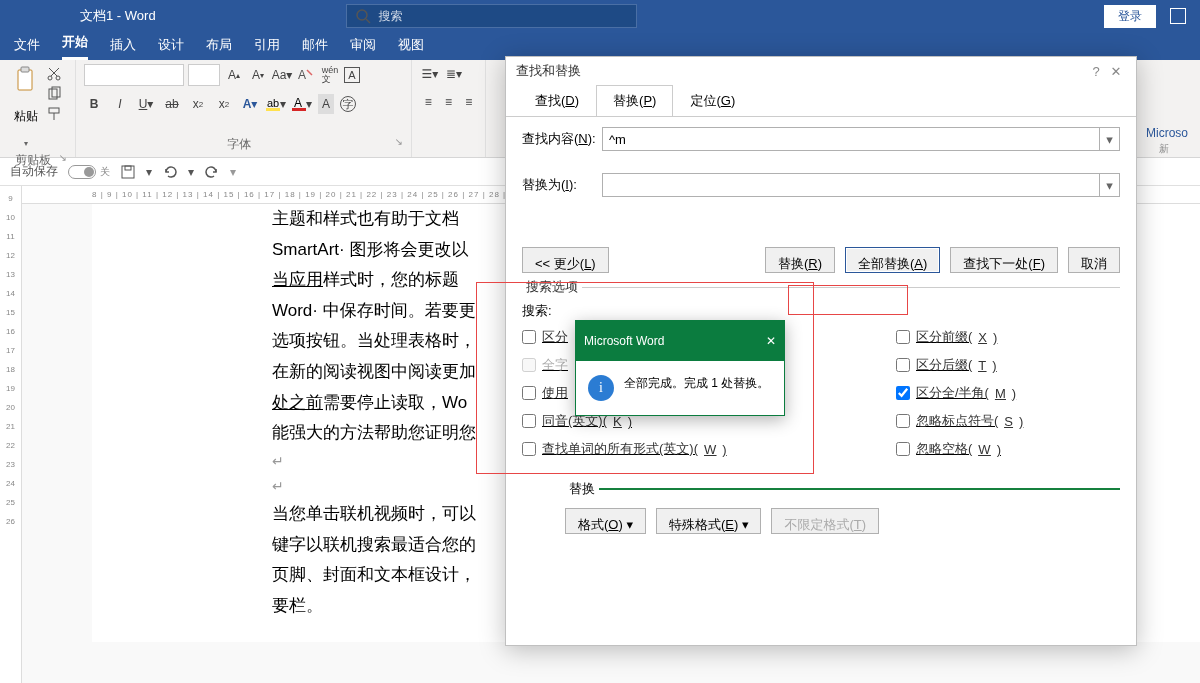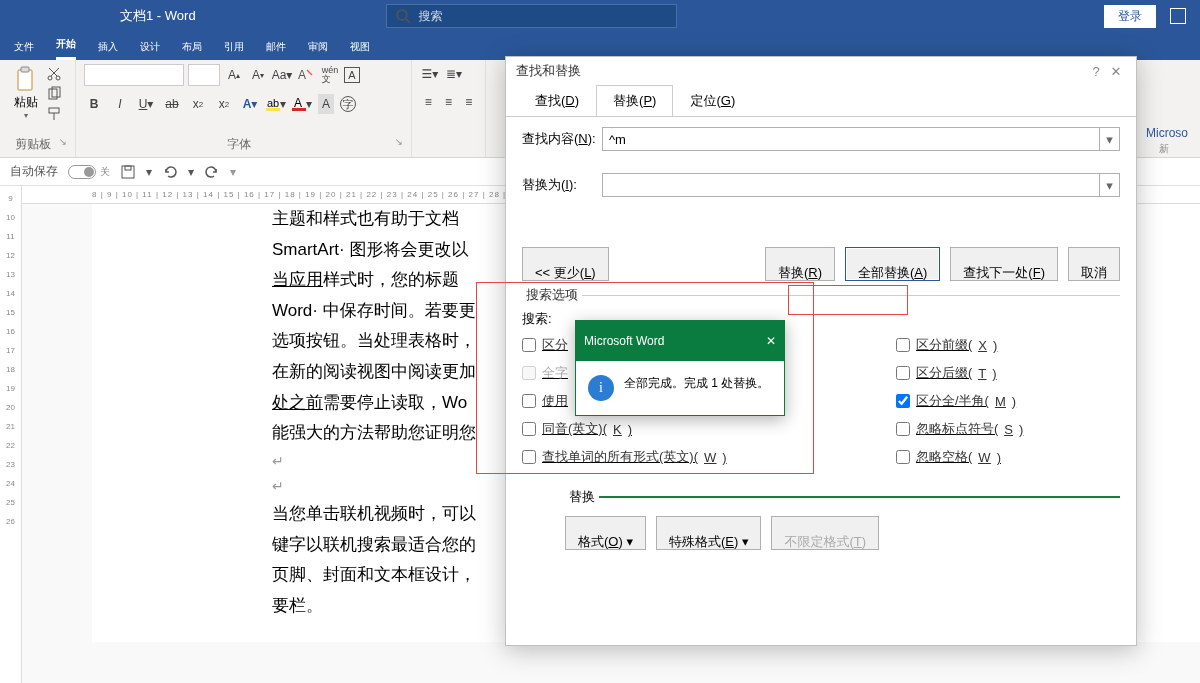--- a/index.html
+++ b/index.html
@@ -1,36 +1,36 @@
 <!DOCTYPE html>
 <html><head>
 <meta charset="utf-8">
 <style>
 * { margin: 0; padding: 0; box-sizing: border-box; font-family: "Microsoft YaHei", "Segoe UI", sans-serif; }
 body { background: #fff; width: 1200px; height: 683px; overflow: hidden; position: relative; font-size: 12px; }
 
 
 .titlebar { height: 32px; background: #2b579a; display: flex; align-items: center; color: #fff; }
-.titlebar .doc-title { margin-left: 120px; font-size: 13px; }
+.titlebar .doc-title { margin-left: 80px; font-size: 13px; }
 .searchbox { margin-left: 190px; width: 291px; height: 24px; background: #1e4a85; border: 1px solid #4a6fa5; display: flex; align-items: center; color: #cfd8e6; padding: 0 8px; gap: 8px; }
 .titlebar .right { margin-left: auto; display: flex; align-items: center; gap: 14px; padding-right: 14px; }
 .login-btn { background: #fff; color: #2b579a; border: none; padding: 3px 14px; font-size: 12px; cursor: pointer; }
 .winicon { width: 16px; height: 16px; border: 1px solid #fff; display: inline-block; }
 
 
-.ribbon-tabs { height: 28px; background: #2b579a; display: flex; align-items: flex-end; padding-left: 14px; gap: 22px; color: #fff; font-size: 10px; }
+.ribbon-tabs { height: 28px; background: #2b579a; display: flex; align-items: flex-end; padding-left: 14px; gap: 22px; color: #fff; font-size: 13px; }
 .ribbon-tabs .tab { padding-bottom: 6px; cursor: pointer; }
 .ribbon-tabs .tab.active { font-weight: bold; border-bottom: 3px solid #fff; }
 
 
 .ribbon-body { height: 98px; background: #f3f2f1; border-bottom: 1px solid #d6d6d6; display: flex; position: relative; }
 .ribbon-group { border-right: 1px solid #e0e0e0; padding: 4px 8px 0 8px; display: flex; flex-direction: column; }
 .ribbon-group .label { text-align: center; font-size: 12px; color: #666; margin-top: auto; padding: 2px 0 4px; }
 .ribbon-group .label .launcher { float: right; font-size: 10px; color: #999; }
-.clipboard-big { display: flex; flex-direction: column; align-items: center; padding: 2px 6px; }
+.clipboard-big { display: flex; flex-direction: column; align-items: center; padding: 2px 6px; gap: 14px; }
 .clipboard-big svg { width: 24px; height: 28px; }
 .mini-col { display: flex; flex-direction: column; gap: 4px; padding: 2px; }
 .mini-icon { width: 16px; height: 16px; color: #555; }
 .font-row1 { display: flex; align-items: center; gap: 4px; }
 .font-row2 { display: flex; align-items: center; gap: 6px; margin-top: 8px; }
 .fontname { width: 100px; height: 22px; border: 1px solid #ccc; background: #fff; }
 .fontsize { width: 32px; height: 22px; border: 1px solid #ccc; background: #fff; }
 .fmt-btn { display: inline-flex; align-items: center; justify-content: center; width: 20px; height: 20px; color: #444; cursor: pointer; }
 .fmt-btn.blue { color: #2b579a; }
 .para-grid { display: flex; flex-direction: column; gap: 8px; }
@@ -60,21 +60,21 @@
 .dialog-title .x, .dialog-title .q { width: 20px; text-align: center; color: #888; cursor: pointer; }
 .dialog-tabs { display: flex; border-bottom: 1px solid #ccc; padding-left: 12px; }
 .dialog-tabs .dtab { padding: 6px 16px; font-size: 13px; cursor: pointer; border: 1px solid transparent; border-bottom: none; position: relative; top: 0; }
 .dialog-tabs .dtab.active { border-color: #ccc; background: #fff; }
 .dialog-body { padding: 10px 16px; font-size: 13px; }
 .form-row { display: flex; align-items: center; margin-bottom: 8px; }
 .form-row label { width: 80px; }
 .form-row .input { flex: 1; height: 24px; border: 1px solid #b0b0b0; background: #fff; display: flex; align-items: center; padding: 0 6px; }
 .form-row .dd { width: 20px; height: 24px; border: 1px solid #b0b0b0; border-left: none; display: flex; align-items: center; justify-content: center; color: #666; }
 .opts-row { margin-left: 80px; color: #333; margin-bottom: 18px; }
-.btn { height: 26px; padding: 16px 12px; background: #f0f0f0; border: 1px solid #b0b0b0; font-size: 13px; cursor: pointer; }
+.btn { height: 26px; padding: 7px 12px; background: #f0f0f0; border: 1px solid #b0b0b0; font-size: 13px; cursor: pointer; }
 .btn.primary { border: 1px solid #2b579a; box-shadow: inset 0 0 0 1px #fff; }
 .btn-row { display: flex; gap: 10px; margin: 18px 0 14px; }
 .btn-row .spacer { flex: 1; }
 .search-opts { border-top: 1px solid #ccc; margin-top: 4px; padding-top: 14px; position:relative;}
 .search-opts .legend { position: absolute; top: -10px; left: 0; background: #fff; padding: 0 4px; color: #333; }
 .chk-cols { display: flex; margin-top: 8px; }
 .chk-col { flex: 1; display: flex; flex-direction: column; gap: 10px; text-decoration: underline; }
 .chk { display: flex; align-items: center; gap: 6px; color: #333; }
 .chk.disabled { color: #aaa; }
 .chk input { width: 14px; height: 14px; }

